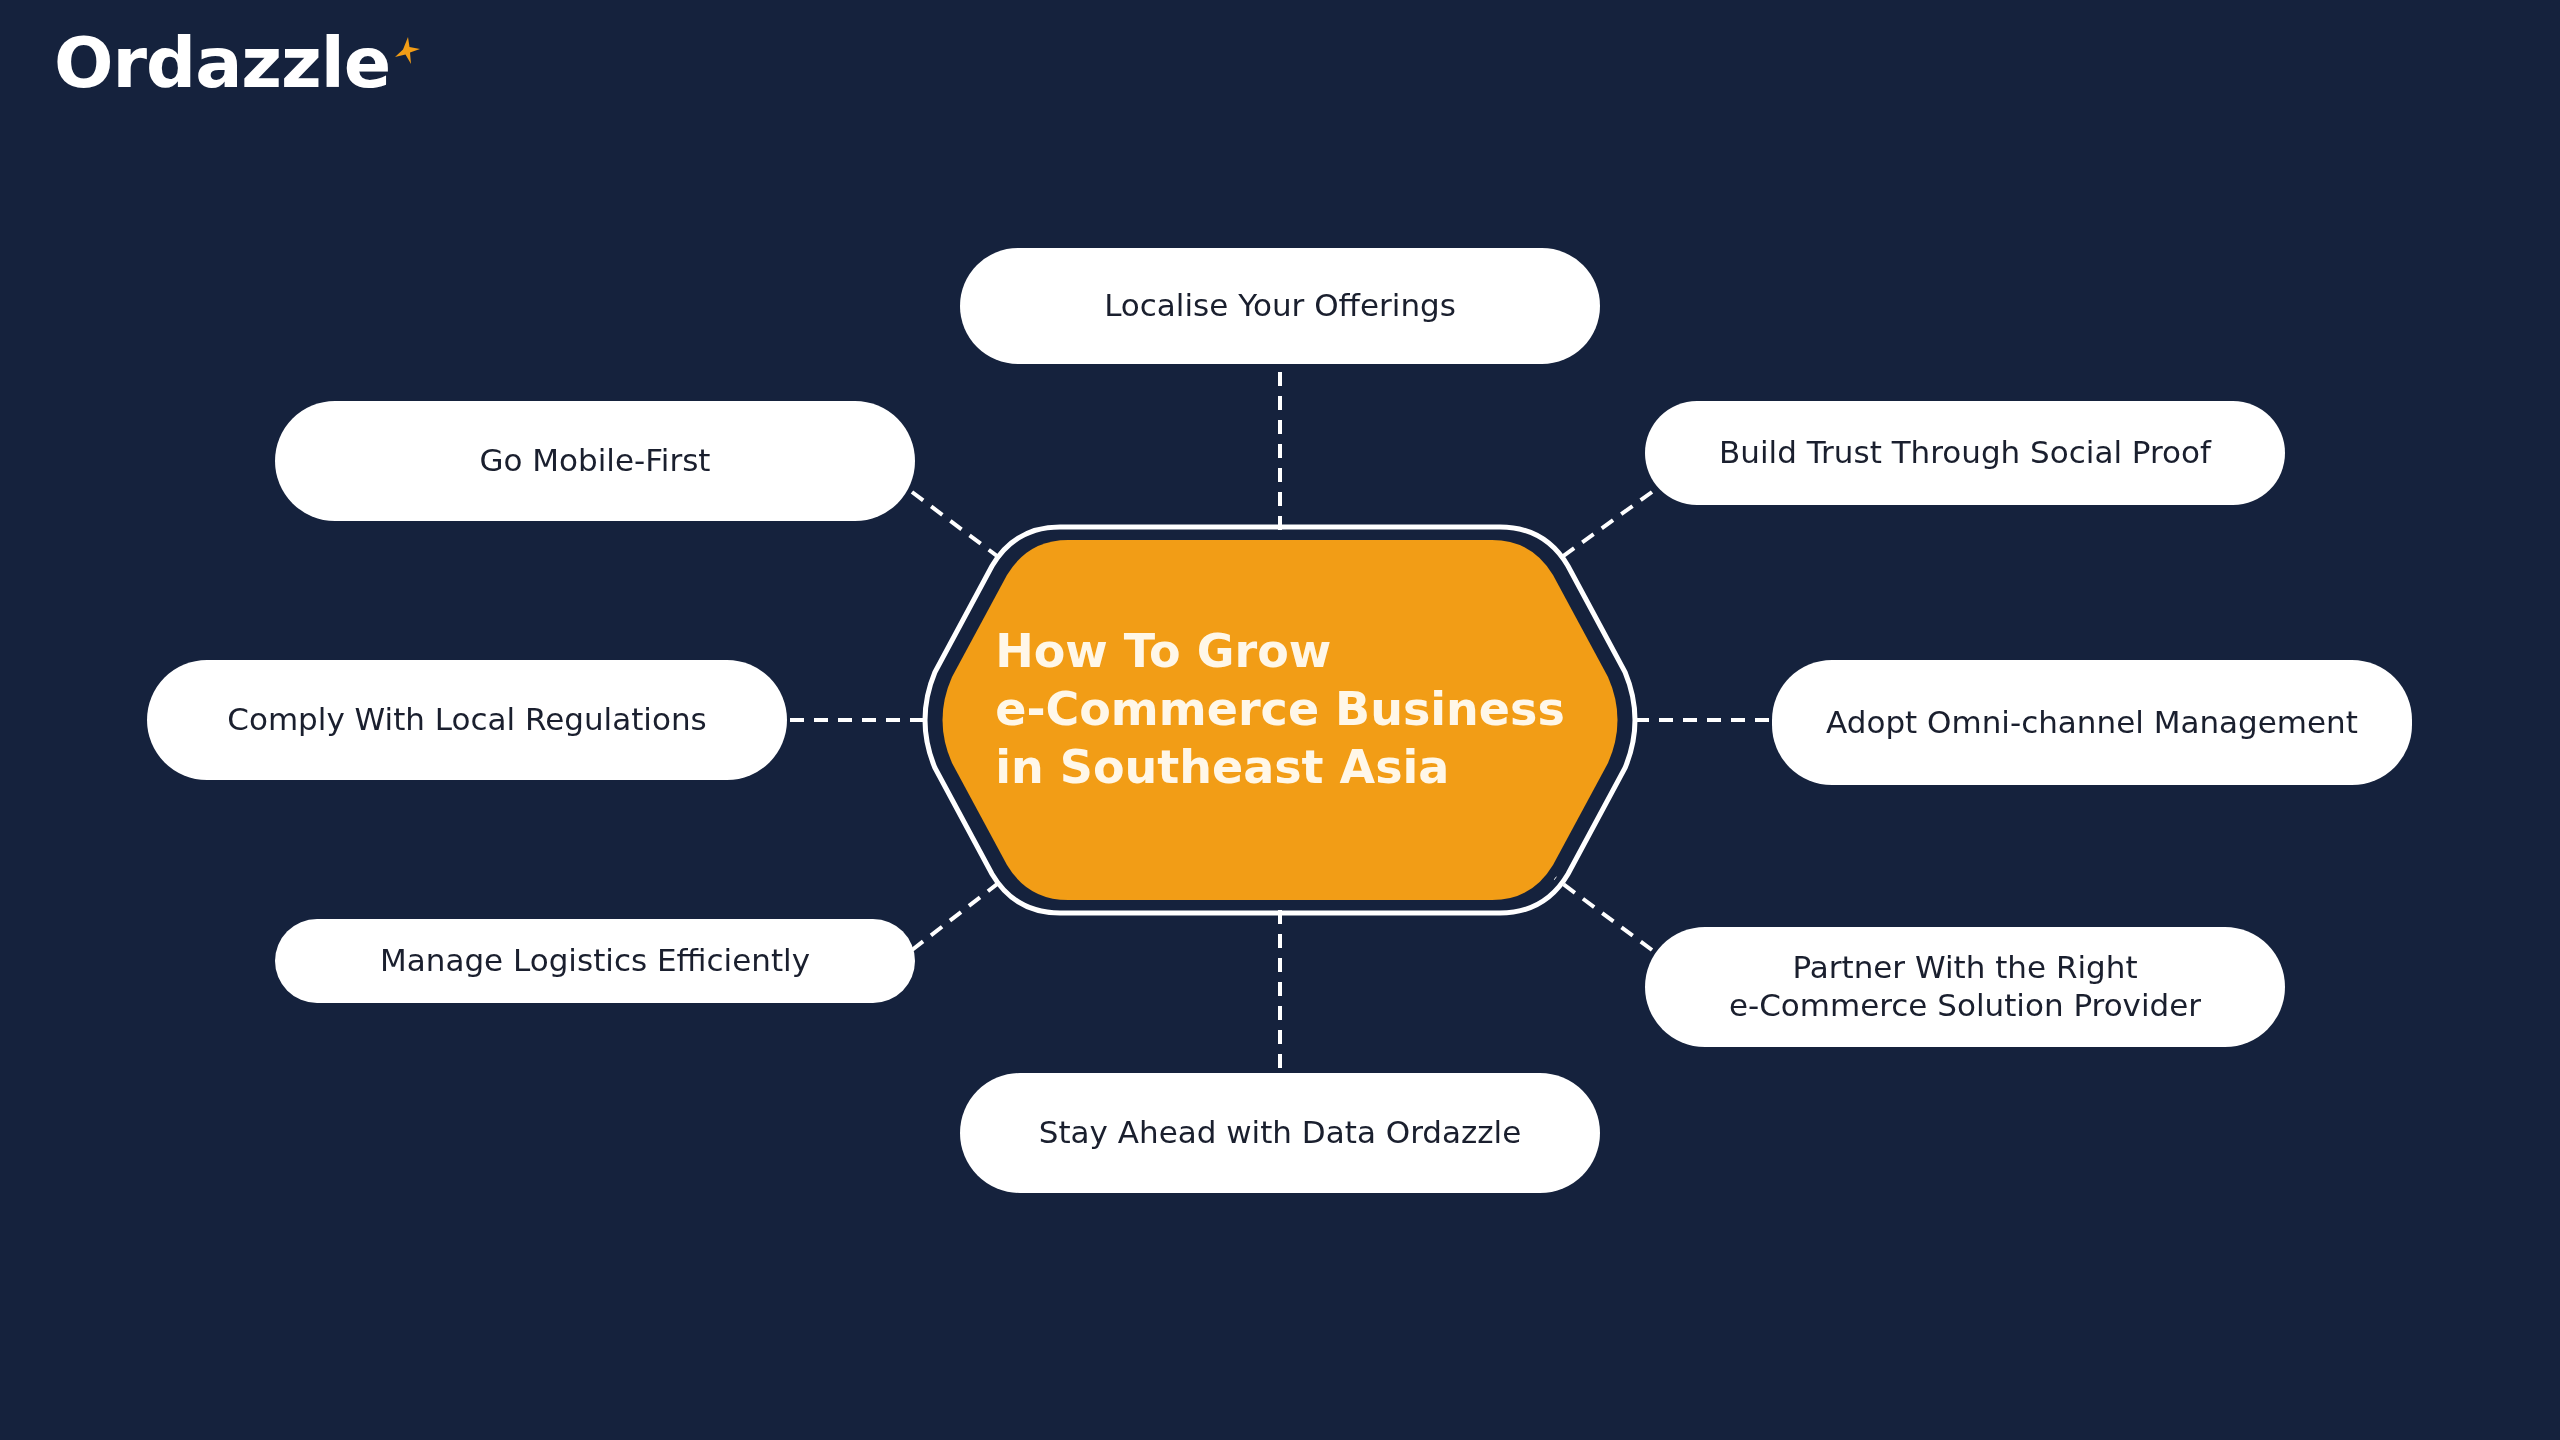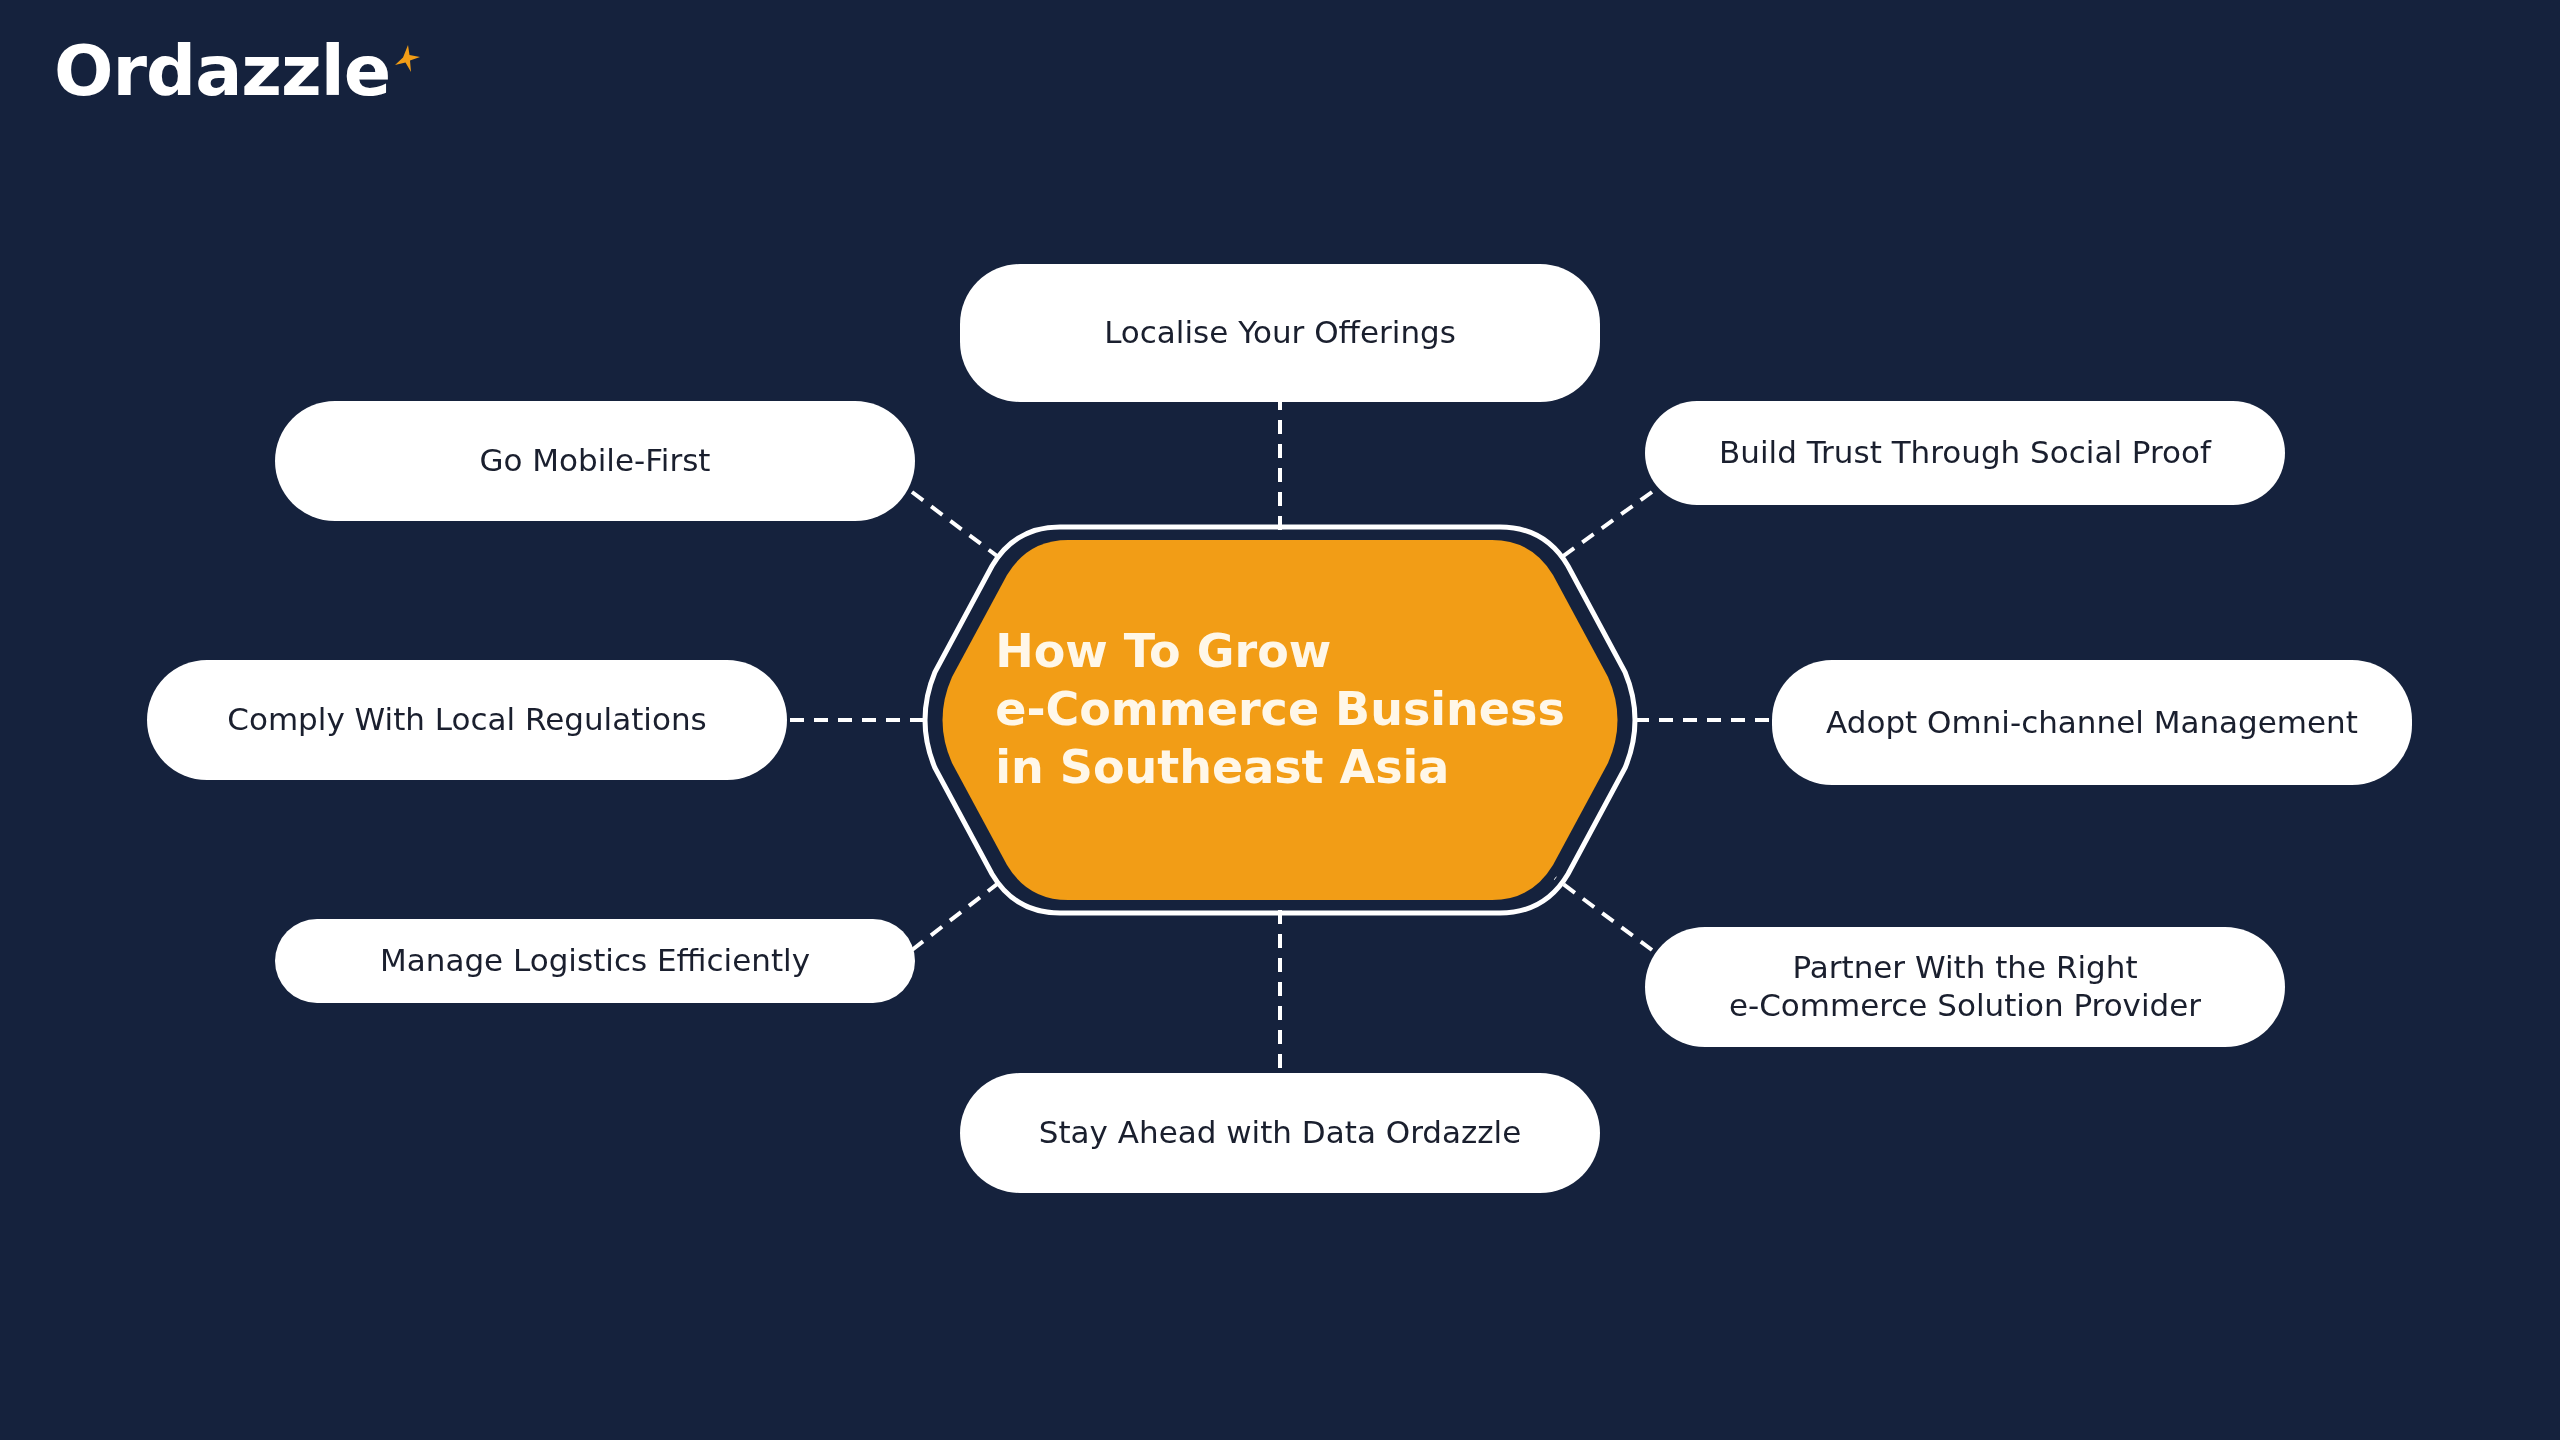--- a/index.html
+++ b/index.html
@@ -3,21 +3,21 @@
 <meta charset="utf-8">
 <style>
   html, body { margin: 0; padding: 0; }
   body {
     width: 2560px; height: 1440px; overflow: hidden;
     background: #15223d;
     font-family: "DejaVu Sans", "Liberation Sans", sans-serif;
     position: relative;
   }
   .logo {
-    position: absolute; left: 54px; top: 36px;
+    position: absolute; left: 54px; top: 28px;
     display: flex; align-items: flex-start;
   }
   .logo-text {
     color: #ffffff; font-weight: 700; font-size: 70px; letter-spacing: -1px;
     font-family: "DejaVu Sans", sans-serif; line-height: 1;
   }
   .logo-star { width: 30px; height: 30px; margin-left: 2px; margin-top: 8px; }
 
   svg#connectors { position: absolute; left: 0; top: 0; }
 
@@ -62,21 +62,21 @@
 
   <path d="M1060 527 L1500 527 Q1545 527 1568 566 L1625 672 Q1645 720 1625 768 L1568 874 Q1545 913 1500 913 L1060 913 Q1015 913 992 874 L935 768 Q915 720 935 672 L992 566 Q1015 527 1060 527 Z" fill="none" stroke="#ffffff" stroke-width="5"></path>
 
   <path d="M1068 540 L1492 540 Q1532 540 1553 575 L1608 677 Q1627 720 1608 763 L1553 865 Q1532 900 1492 900 L1068 900 Q1028 900 1007 865 L952 763 Q933 720 952 677 L1007 575 Q1028 540 1068 540 Z" fill="#f29d16"></path>
 </svg>
 
 <div class="center-title">How To Grow
 e-Commerce Business
 in Southeast Asia</div>
 
-<div class="node" style="left:960px; top:264px; width:640px; height:138px;">
+<div class="node" style="left:960px; top:248px; width:640px; height:116px;">
   <span>Localise Your Offerings</span>
 </div>
 
 <div class="node" style="left:275px; top:401px; width:640px; height:120px;">
   <span>Go Mobile-First</span>
 </div>
 
 <div class="node" style="left:1645px; top:401px; width:640px; height:104px;">
   <span>Build Trust Through Social Proof</span>
 </div>

